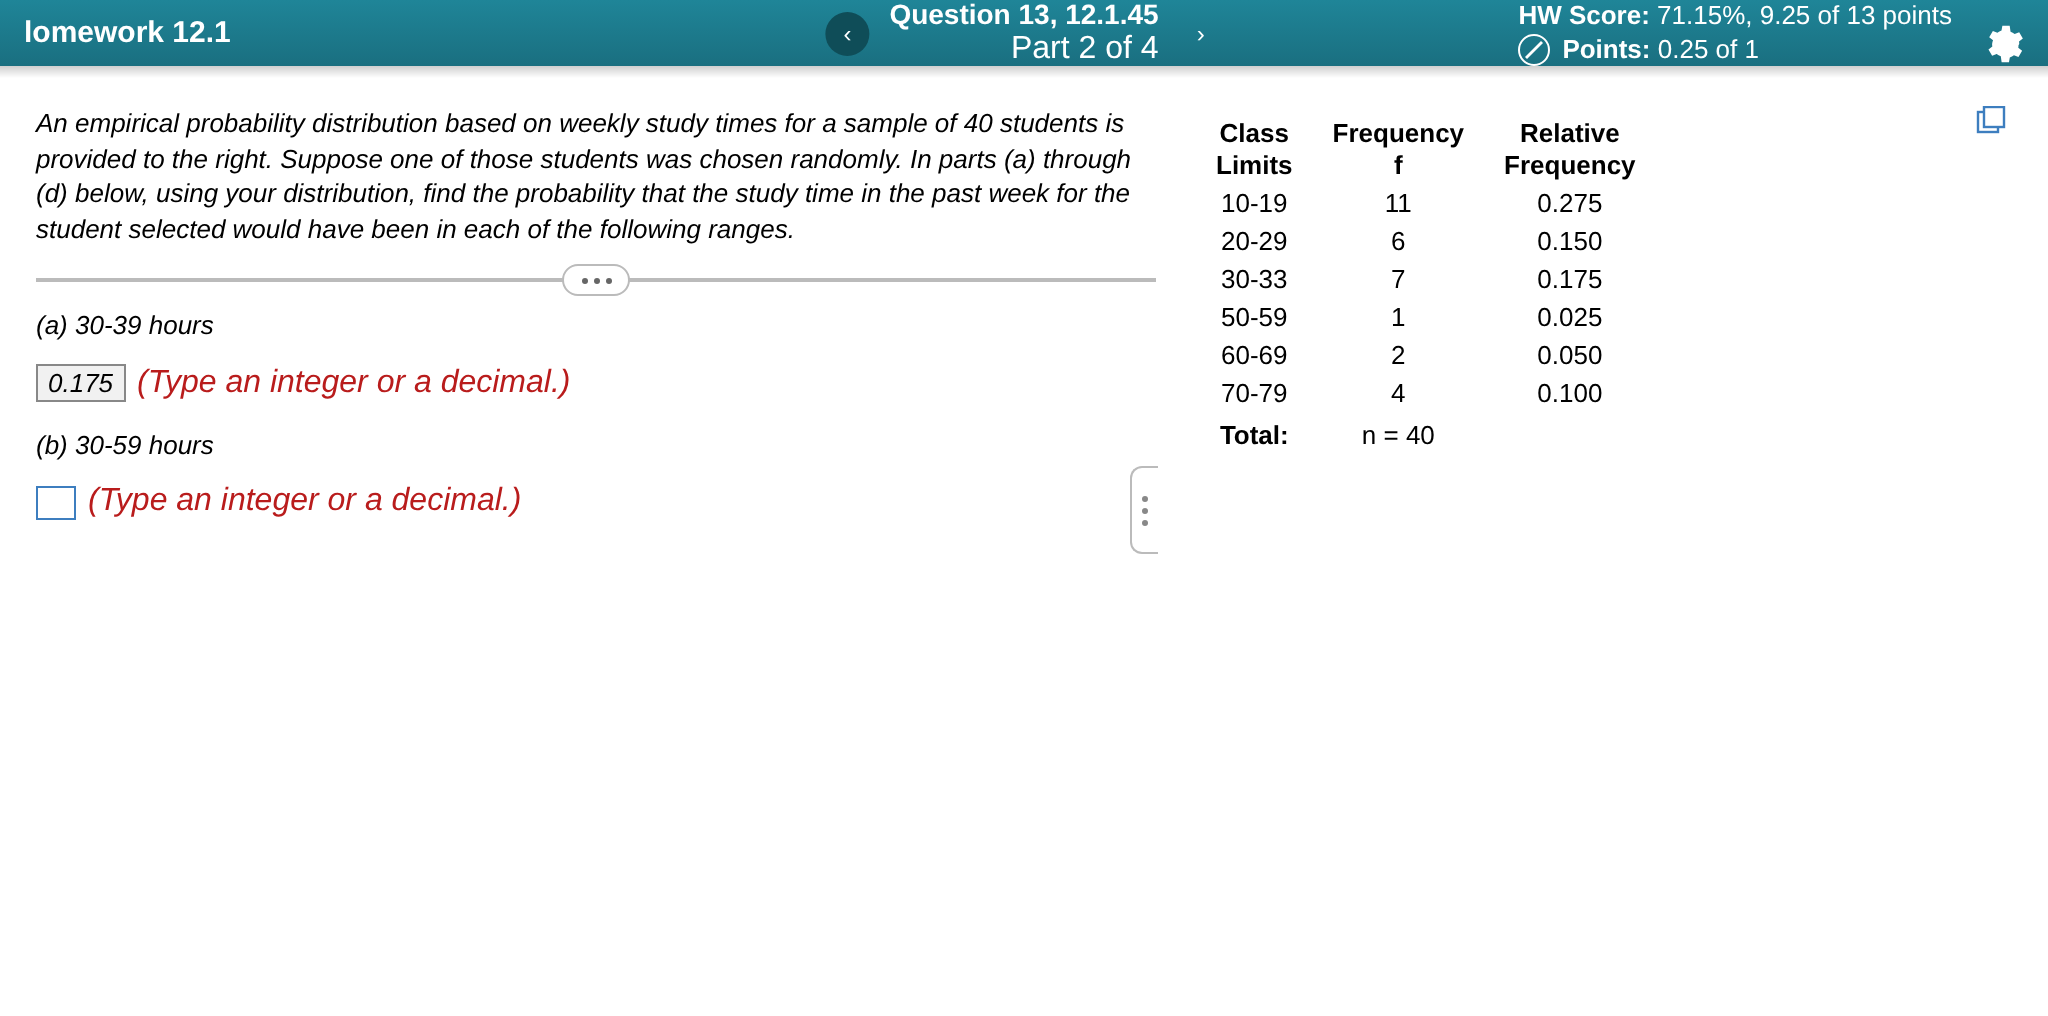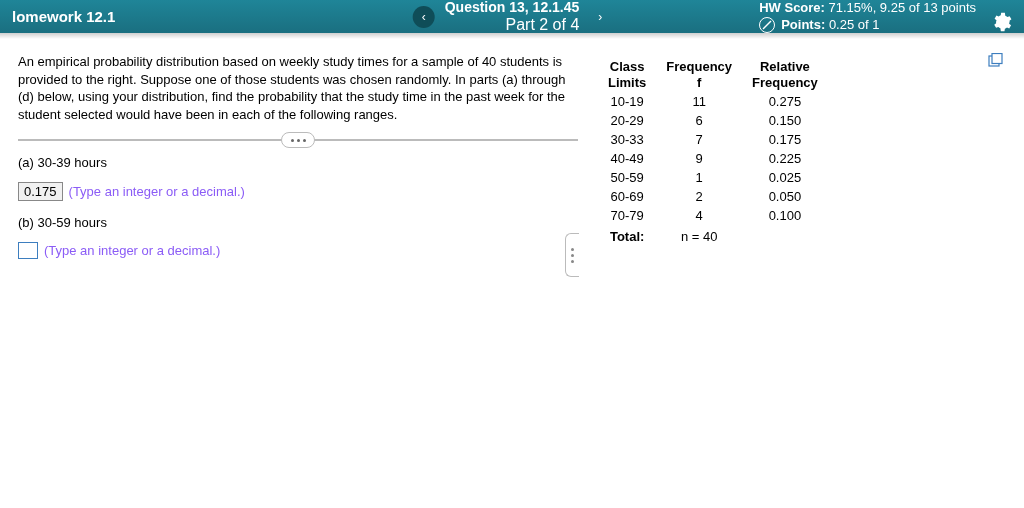--- a/index.html
+++ b/index.html
@@ -23,32 +23,32 @@
   .content{display:flex;padding:14px 18px 10px 18px;gap:20px;position:relative;}
   .left-pane{flex:0 0 560px;}
   .problem-text{line-height:1.35;font-size:13px;}
   .divider-wrap{border-top:1px solid #bbb;border-bottom:1px solid #bbb;margin:16px 0 14px;height:0;position:relative;}
   .more-pill{position:absolute;left:50%;top:-8px;transform:translateX(-50%);background:#fff;border:1px solid #bbb;border-radius:10px;width:34px;height:16px;display:flex;align-items:center;justify-content:center;gap:3px;cursor:pointer;}
   .more-pill span{width:3px;height:3px;background:#666;border-radius:50%;}
   .part-label{margin:10px 0 12px;}
   .answer-line{display:flex;align-items:center;gap:6px;margin:6px 0 14px;}
   .answer-box{border:1px solid #888;background:#f1f1f1;padding:1px 5px;font-size:13px;min-width:40px;text-align:left;}
   .input-box{border:1.5px solid #3d7ebf;width:20px;height:17px;background:#fff;}
-  .hint{color:#8b5cf6;font-size:13px;}
+  .hint{color:#b91c1c;font-size:16px;}
   .right-pane{flex:1;padding-top:4px;position:relative;}
   .copy-icon{position:absolute;right:2px;top:0;width:16px;height:14px;cursor:pointer;}
   .copy-icon svg{width:16px;height:14px;}
   .data-table{border-collapse:collapse;font-size:13px;margin-top:0;}
   .data-table th{font-weight:bold;padding:2px 10px;text-align:center;vertical-align:bottom;line-height:1.2;}
   .data-table td{padding:2px 10px;text-align:center;}
   .data-table .tot td{padding-top:4px;font-weight:bold;}
   .data-table .tot td:nth-child(2){font-weight:normal;}
   .expand-tab{position:absolute;right:-1px;top:180px;width:14px;height:44px;border:1px solid #bbb;border-right:none;border-radius:6px 0 0 6px;background:#fff;display:flex;flex-direction:column;align-items:center;justify-content:center;gap:3px;cursor:pointer;}
   .expand-tab span{width:3px;height:3px;background:#888;border-radius:50%;}
-  .left-wrap{position:relative;}
+  .left-wrap{position:relative;font-style:italic;}
 </style>
 </head>
 <body>
 
 <div class="header">
   <div class="hw-title">lomework 12.1</div>
   <div class="center-block">
     <div class="nav-btn">‹</div>
     <div class="q-text">
       <div class="q-main">Question 13, 12.1.45</div>
@@ -133,25 +133,20 @@
             <td>20-29</td>
             <td>6</td>
             <td>0.150</td>
           </tr>
         <tr>
             <td>30-33</td>
             <td>7</td>
             <td>0.175</td>
           </tr>
         <tr>
-            <td>40-49</td>
-            <td>9</td>
-            <td>0.225</td>
-          </tr>
-        <tr>
             <td>50-59</td>
             <td>1</td>
             <td>0.025</td>
           </tr>
         <tr>
             <td>60-69</td>
             <td>2</td>
             <td>0.050</td>
           </tr>
         <tr>

